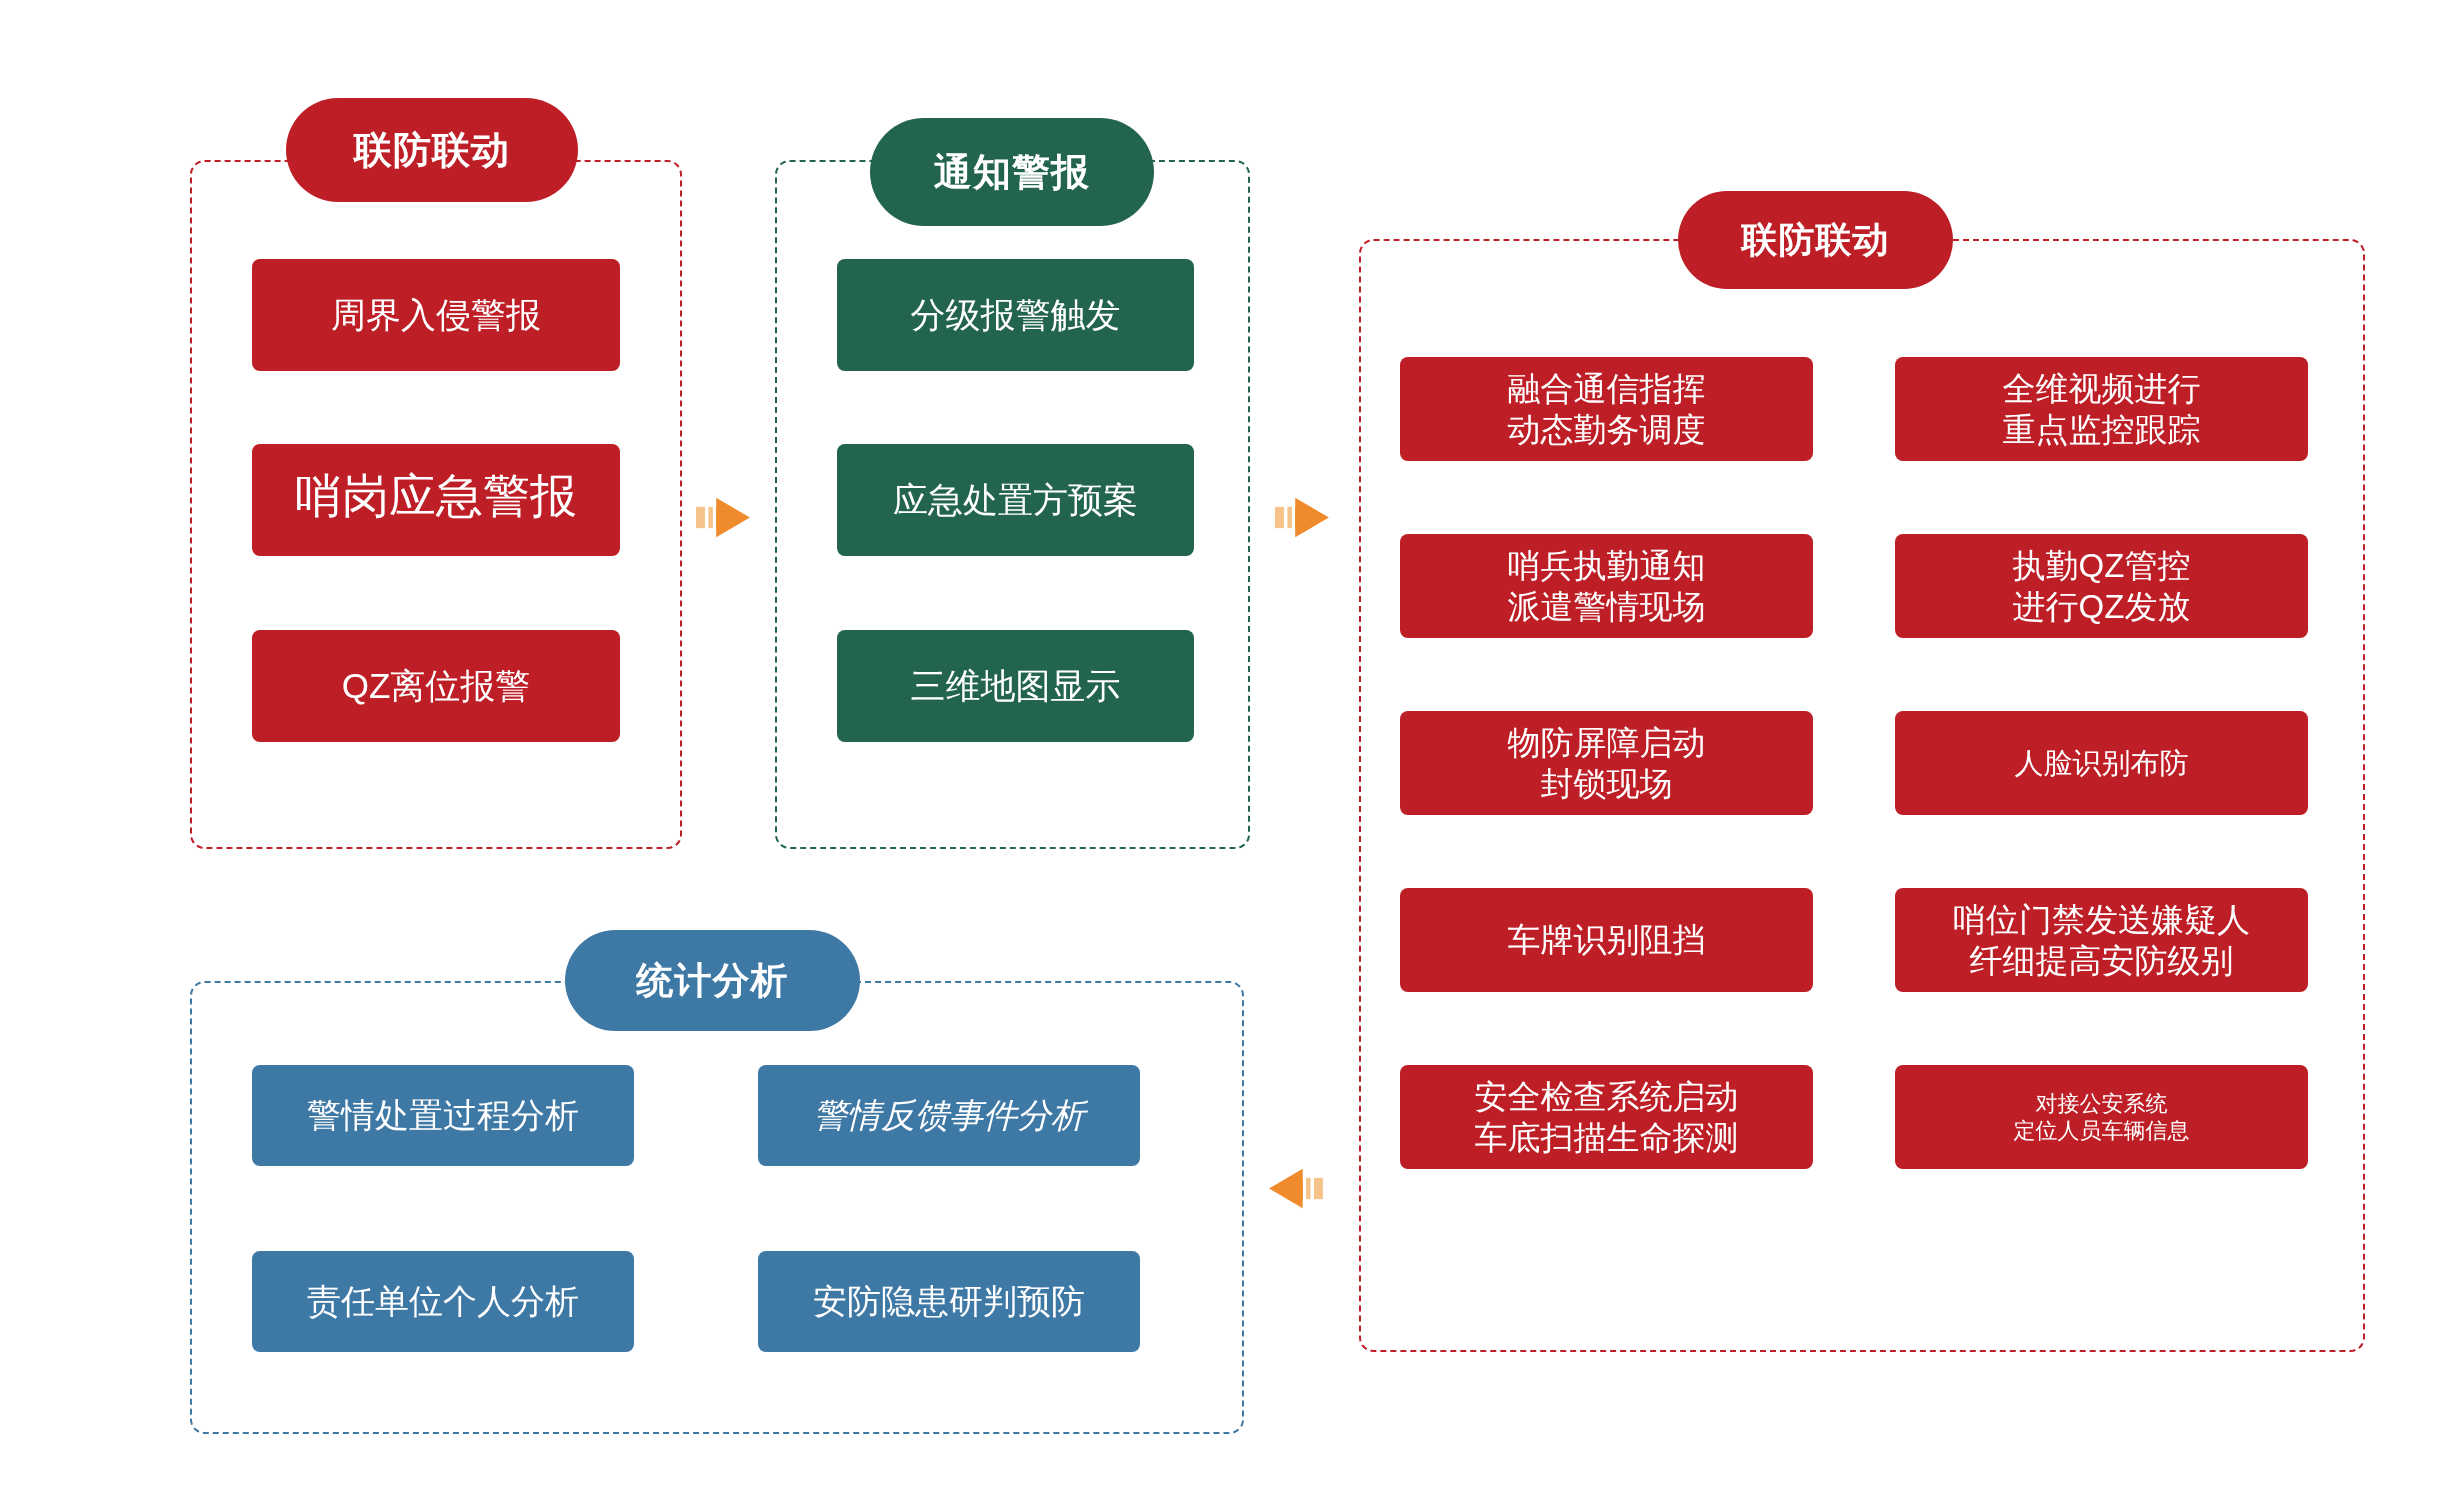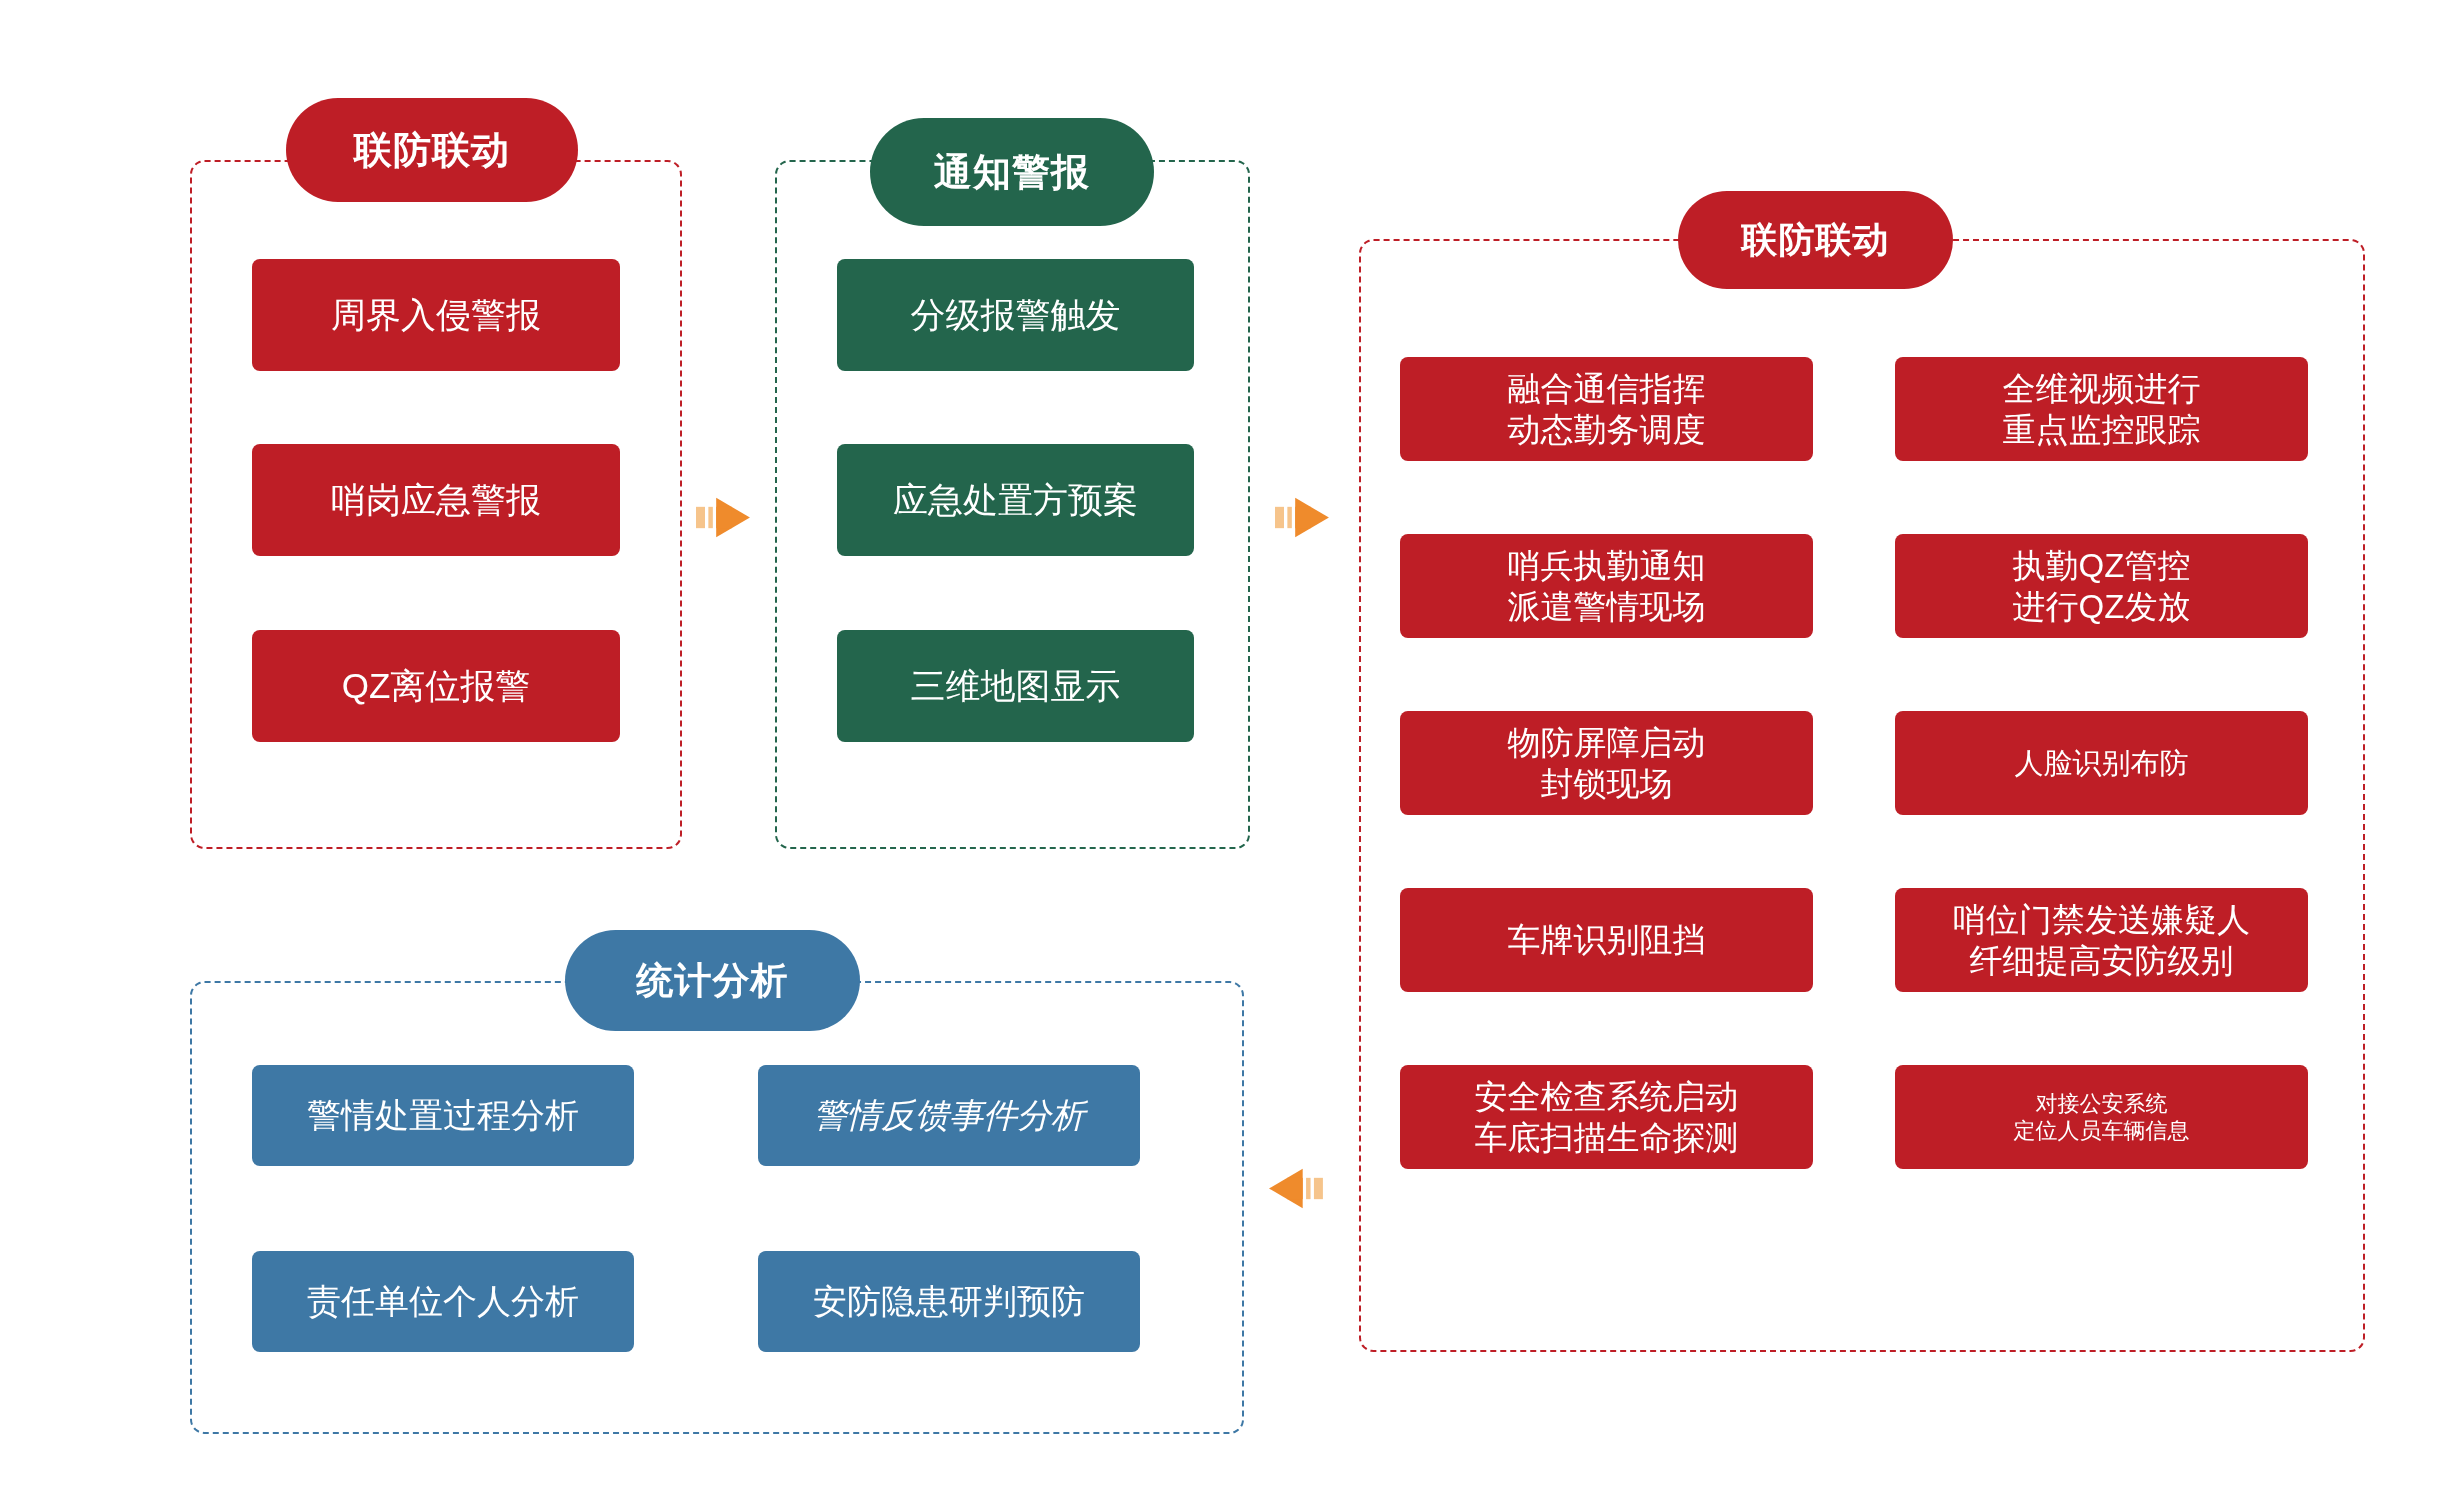--- a/index.html
+++ b/index.html
@@ -79,21 +79,21 @@
 <body>
 
 <div class="canvas">
 
   <div class="panel red" style="left:190px; top:160px; width:492px; height:689px;"></div>
 
   <div class="pill red" style="left:286px; top:98px; width:292px; height:104px; font-size:38px;">联防联动</div>
 
   <div class="box red" style="left:252px; top:259px; width:368px; height:112px; font-size:35px;">周界入侵警报</div>
 
-  <div class="box red" style="left:252px; top:444px; width:368px; height:112px; font-size:35px;">哨岗应急警报</div>
+  <div class="box red" style="left:252px; top:444px; width:368px; height:112px; font-size:47px;font-family:Liberation Mono, monospace;">哨岗应急警报</div>
 
   <div class="box red" style="left:252px; top:630px; width:368px; height:112px; font-size:35px;">QZ离位报警</div>
 
   <div class="panel green" style="left:775px; top:160px; width:475px; height:689px;"></div>
 
   <div class="pill green" style="left:870px; top:98px; width:284px; height:108px; font-size:38px;margin-top:20px;">通知警报</div>
 
   <div class="box green" style="left:837px; top:259px; width:357px; height:112px; font-size:35px;">分级报警触发</div>
 
   <div class="box green" style="left:837px; top:444px; width:357px; height:112px; font-size:35px;">应急处置方预案</div>

